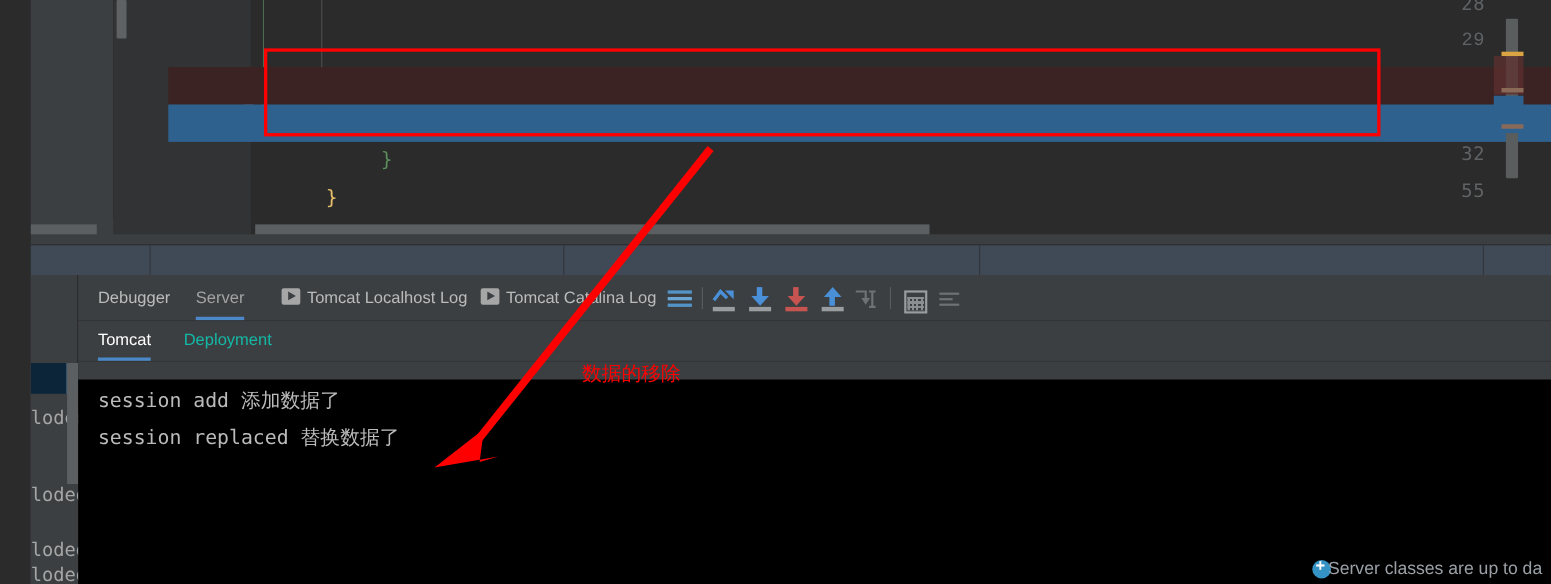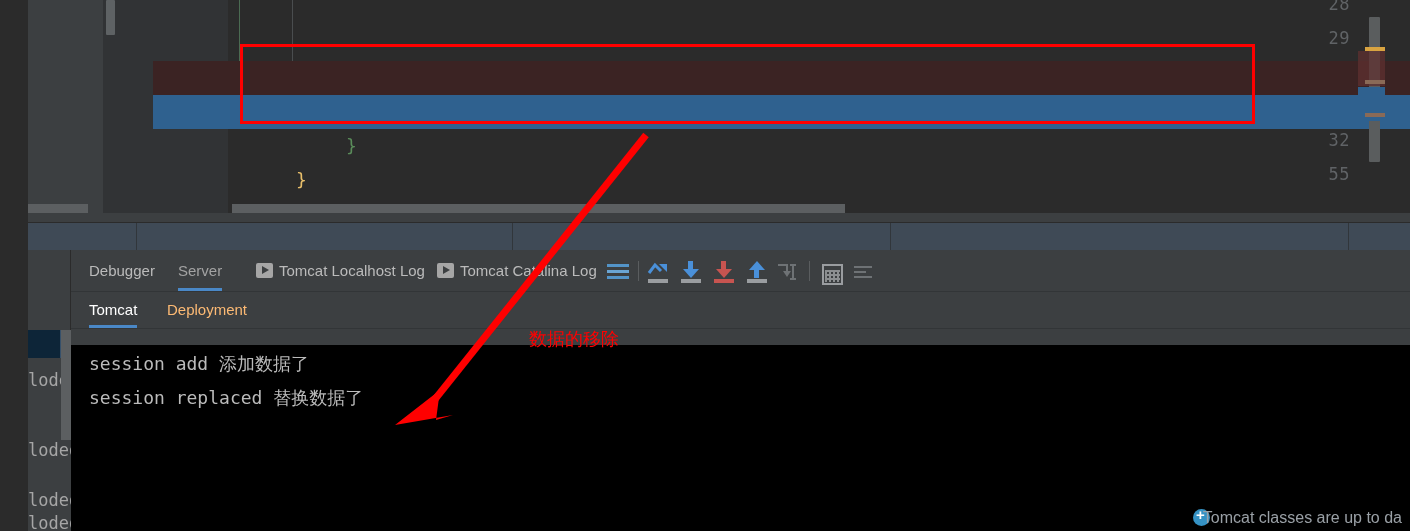--- a/index.html
+++ b/index.html
@@ -201,21 +201,21 @@
   #ic-filter { position: absolute; left: 826px; top: 265px; width: 18px; height: 15px; }
   #ic-filter i { position:absolute; left:0; height:2px; background:#6e7275; }
 
   
   #subtabrow {
     position: absolute; left: 0; top: 42px; width: 1367px; height: 36px;
     border-bottom: 1px solid #323537;
   }
   .subtab {
     position: absolute; top: 0; height: 36px; line-height: 36px;
-    font-size: 15px; color: #fdba74; white-space: nowrap;
+    font-size: 15px; color: #14b8a6; white-space: nowrap;
   }
   .subtab.active { color: #ffffff; }
   .subtab.active:after {
     content: ""; position: absolute; left: 0; right: 0; bottom: 0;
     height: 3px; background: #4a88c7;
   }
 
   
   #console {
     position: absolute; left: 0; top: 95px; width: 1367px; height: 202px;
@@ -294,21 +294,21 @@
     <div id="left-strip"></div>
     <div id="left-strip-scroll"></div>
 
     <div id="editor-body">
       <div id="gutter">
         <div id="gutter-vscroll"></div>
       </div>
     </div>
 
     <div class="lineno" style="top:-6px;">28</div>
-    <div class="lineno" style="top:28px;">29</div>
+    <div class="lineno" style="top:28px;font-family:Liberation Mono, monospace;">29</div>
     <div class="lineno" style="top:62px;">30</div>
     <div class="lineno cur" style="top:96px;">31</div>
     <div class="lineno" style="top:130px;">32</div>
     <div class="lineno" style="top:164px;">55</div>
 
     <div id="breakpoint"></div>
     <div id="breakpoint-check"></div>
     <div id="fold-marker"></div>
     <div id="indent-guide-1"></div>
     <div id="indent-guide-2"></div>
@@ -447,15 +447,15 @@
 
   <div id="red-box"></div>
   <div id="red-note">数据的移除</div>
 
   <svg id="red-arrow-svg">
     <line x1="618" y1="135" x2="400" y2="408" stroke="#ff0000" stroke-width="7"></line>
     <polygon points="367,425 412,390 408,420 425,415" fill="#ff0000"></polygon>
   </svg>
 
   <div id="status-icon"></div>
-  <div id="status-text">Tomcat classes are up to da</div>
+  <div id="status-text">Server classes are up to da</div>
 
 </div>
 
 </body></html>

